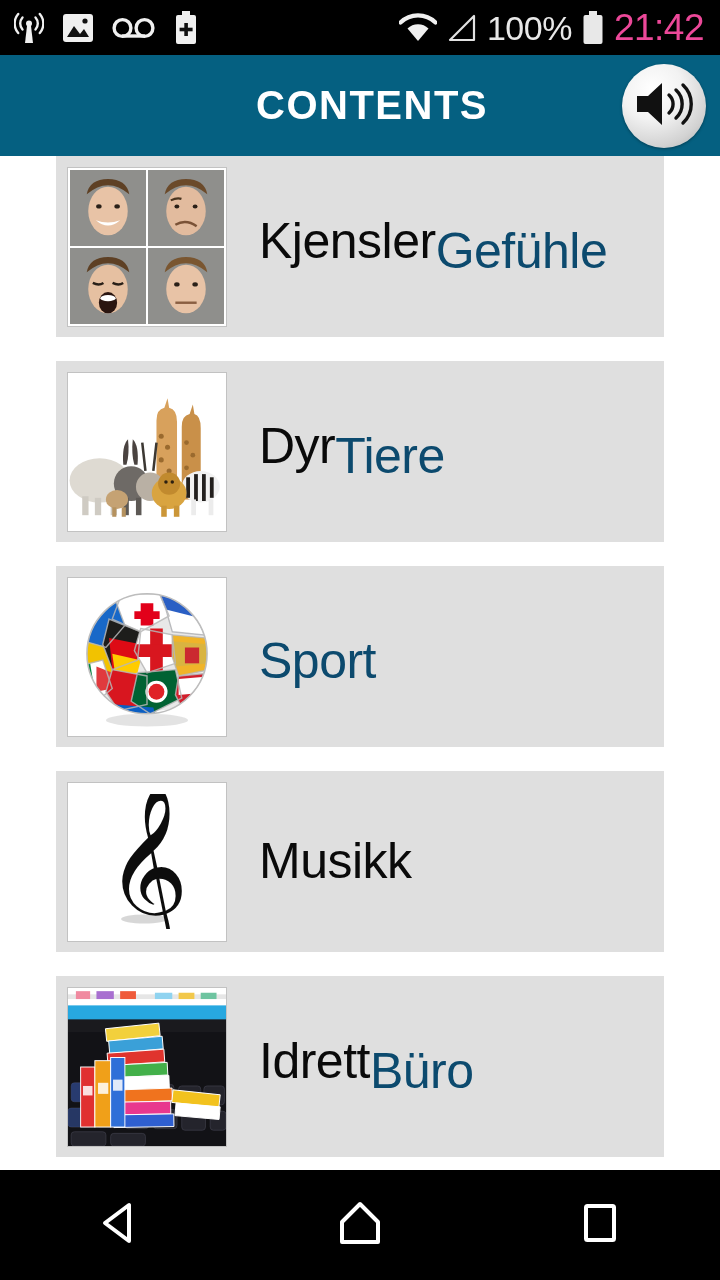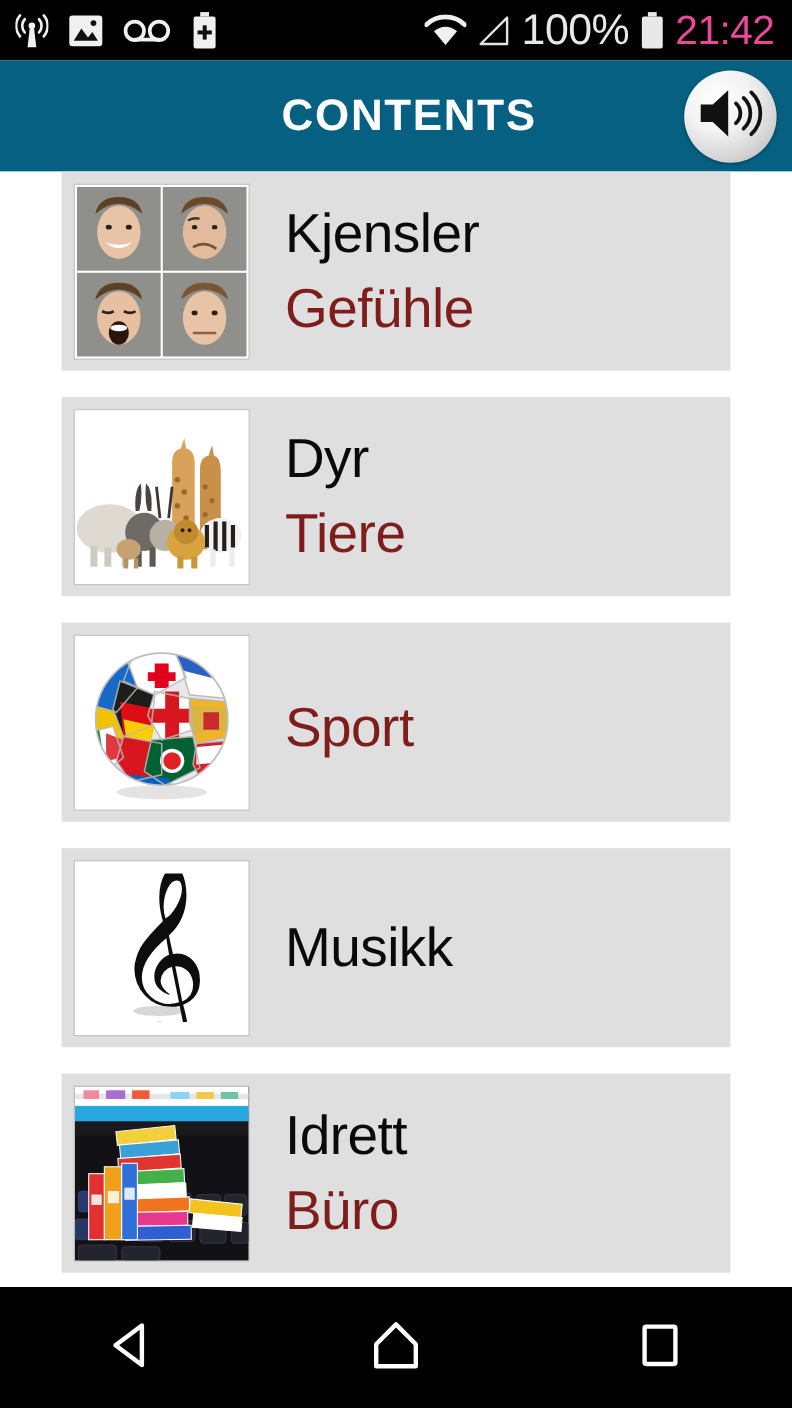--- a/index.html
+++ b/index.html
@@ -15,21 +15,21 @@
     position:absolute; top:0; left:0;
     width:720px; height:55px;
     background:#000000;
     display:flex; align-items:center;
     padding:0 16px 0 14px;
   }
   .sb-left{ display:flex; align-items:center; gap:18px; }
   .sb-right{ margin-left:auto; display:flex; align-items:center; gap:10px; }
   .sb-icon{ display:flex; align-items:center; justify-content:center; }
   .sb-text{
-    color:#e8e8e8; font-size:39px; font-weight:400;
+    color:#e8e8e8; font-size:34px; font-weight:400;
     letter-spacing:-0.5px; line-height:1;
   }
   .sb-clock{
     color:#ec4899; font-size:37px; font-weight:400;
     letter-spacing:-0.5px; line-height:1;
   }
 
   
   .appbar{
     position:absolute; top:55px; left:0;
@@ -72,31 +72,31 @@
   .thumb{
     width:160px; height:160px;
     flex:0 0 160px;
     border:1px solid #c2c2c2;
     background:#ffffff;
     overflow:hidden;
     position:relative;
   }
   .labels{
     margin-left:32px;
-    display:flex; flex-direction:column;
+    display:flex; flex-direction:row;
     justify-content:flex-end;
   }
   .title{
     font-size:50px; font-weight:400;
     color:#0a0a0a; line-height:1.15;
     letter-spacing:-0.5px;
   }
   .subtitle{
     font-size:50px; font-weight:400;
-    color:#7f1d1d; line-height:1.15;
+    color:#0c4a6e; line-height:1.15;
     letter-spacing:-0.5px;
     margin-top:10px;
   }
 
   
   .faces-grid{
     width:100%; height:100%;
     display:grid;
     grid-template-columns:1fr 1fr;
     grid-template-rows:1fr 1fr;

